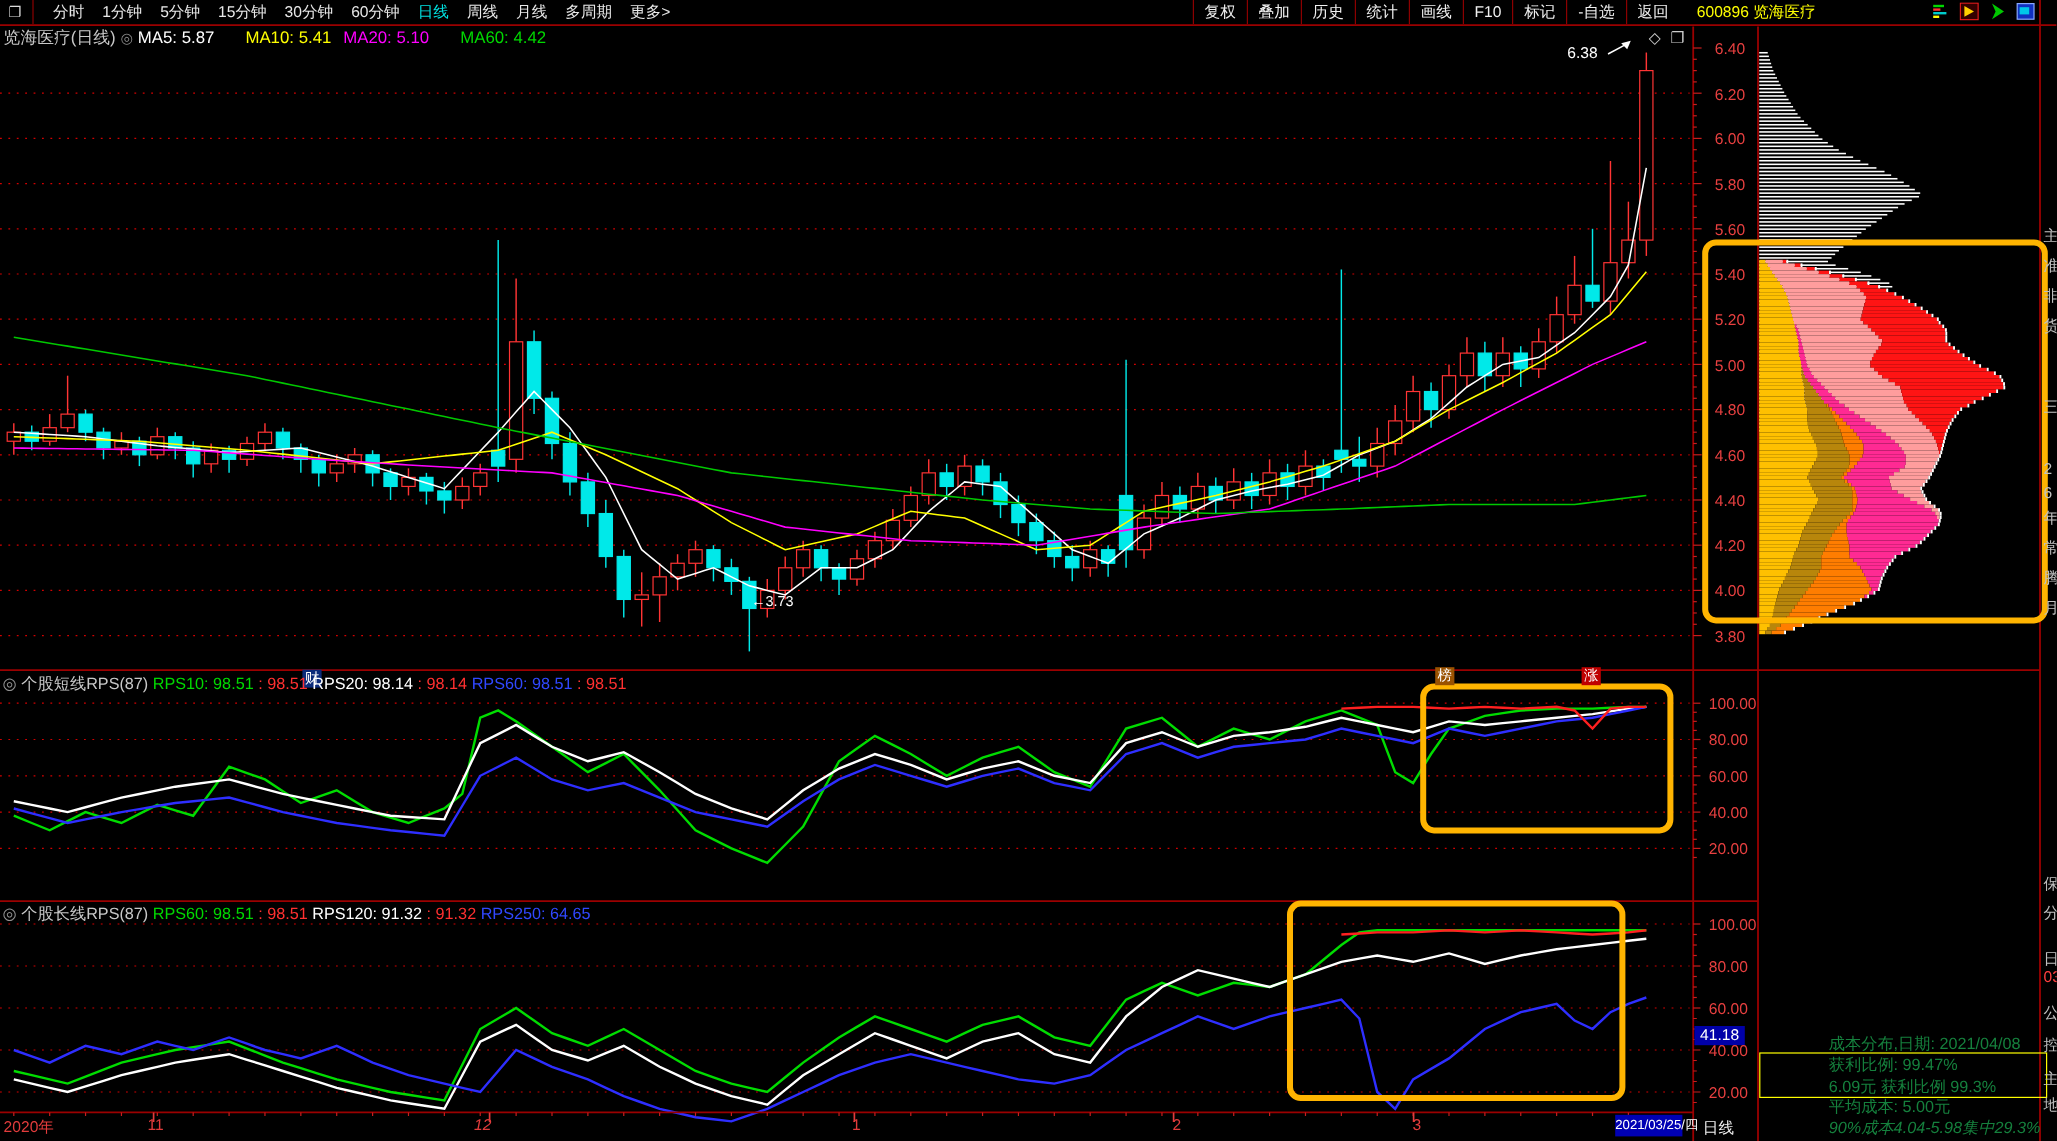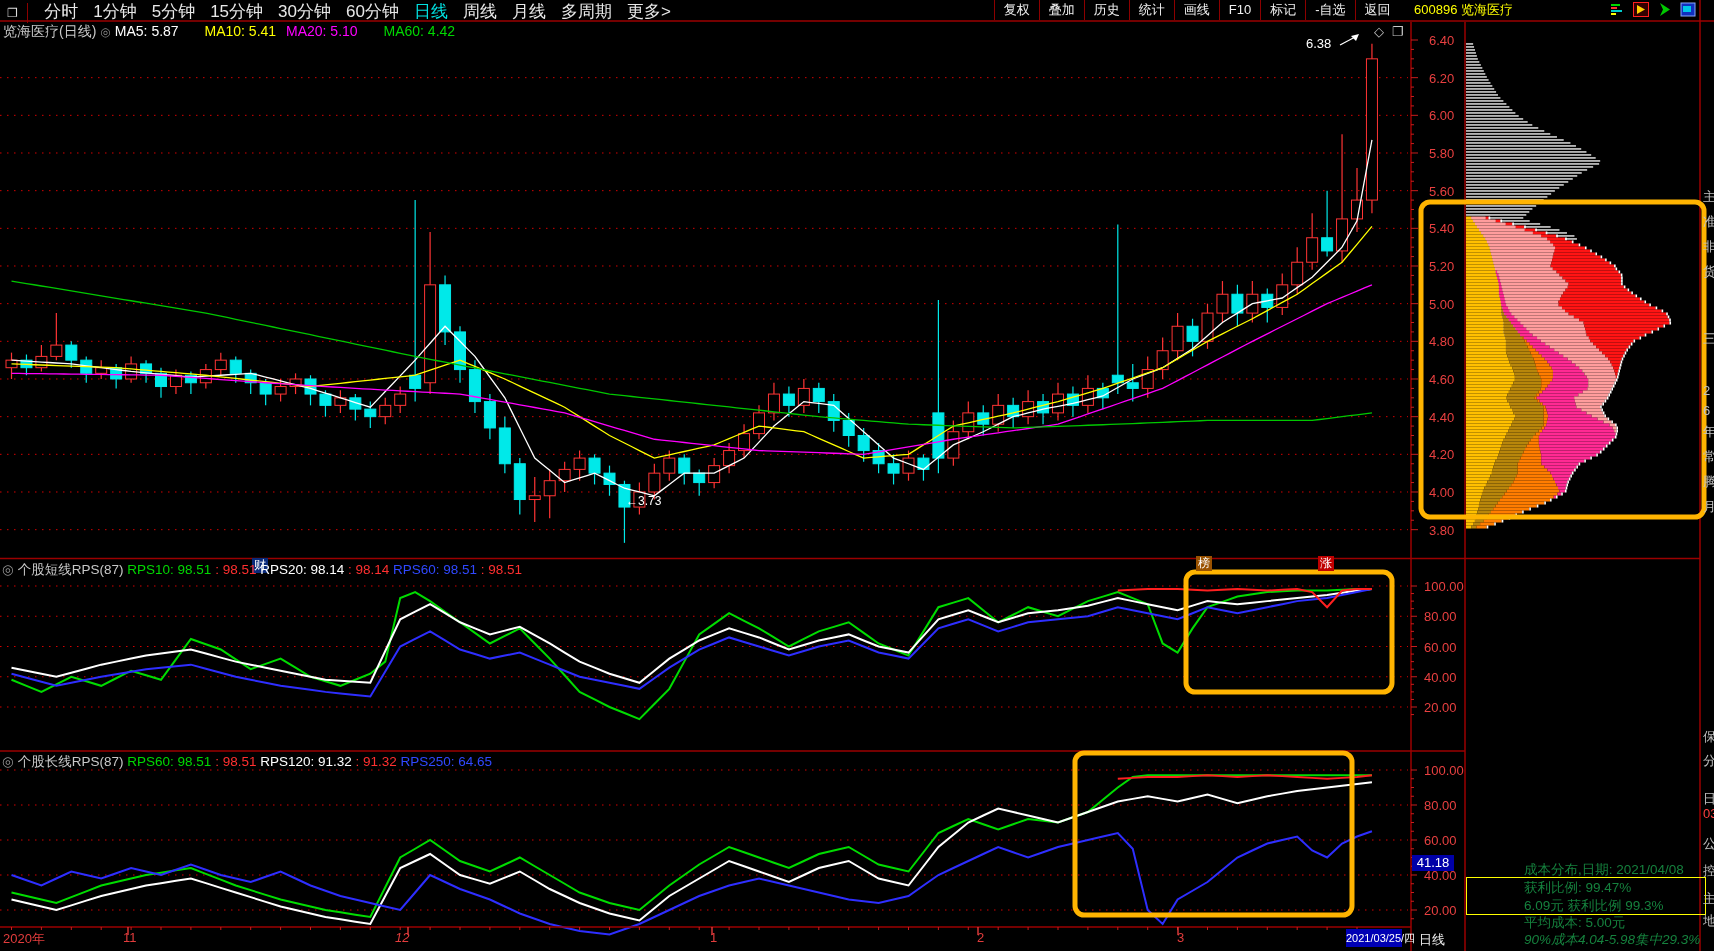--- a/index.html
+++ b/index.html
@@ -1,20 +1,20 @@
 <!DOCTYPE html>
 <html><head>
 <meta charset="utf-8">
 <style>
   html,body{margin:0;padding:0;background:#000;}
   #root{position:relative;width:1714px;height:951px;background:#000;overflow:hidden;
         font-family:"Liberation Sans",sans-serif;}
   .abs{position:absolute;white-space:nowrap;}
   #toolbar{position:absolute;left:0;top:0;width:1714px;height:21px;background:#000;}
-  .tb-item{display:inline-block;color:#e8e8e8;font-size:17px;margin-right:15px;cursor:pointer;}
+  .tb-item{display:inline-block;color:#e8e8e8;font-size:13px;margin-right:15px;cursor:pointer;}
   .tb-item.active{color:#00e0e0;}
   .tbr-item{display:inline-block;color:#f0f0f0;font-size:13px;padding:0 9px;border-left:1px solid #8c0000;cursor:pointer;height:20px;line-height:20px;}
   .tb-icon{display:inline-block;color:#dcdcdc;font-size:12px;margin:0 12px 0 7px;border-right:1px solid #8c0000;padding-right:9px;height:20px;line-height:20px;}
   #hdr{position:absolute;left:3px;top:23px;font-size:14px;color:#c8c8c8;}
   #hdr .circ{color:#8a8a8a;margin:0 4px;font-size:12px;}
   svg#gfx{position:absolute;left:0;top:0;}
   .axlab{position:absolute;font-size:13px;color:#e84040;}
   .rps-hdr{position:absolute;font-size:13.5px;color:#c8c8c8;}
   .rps-hdr .circ{color:#909090;margin-right:4px;}
   .marker{position:absolute;font-size:12px;color:#fff;padding:1px 2px;line-height:13px;}

